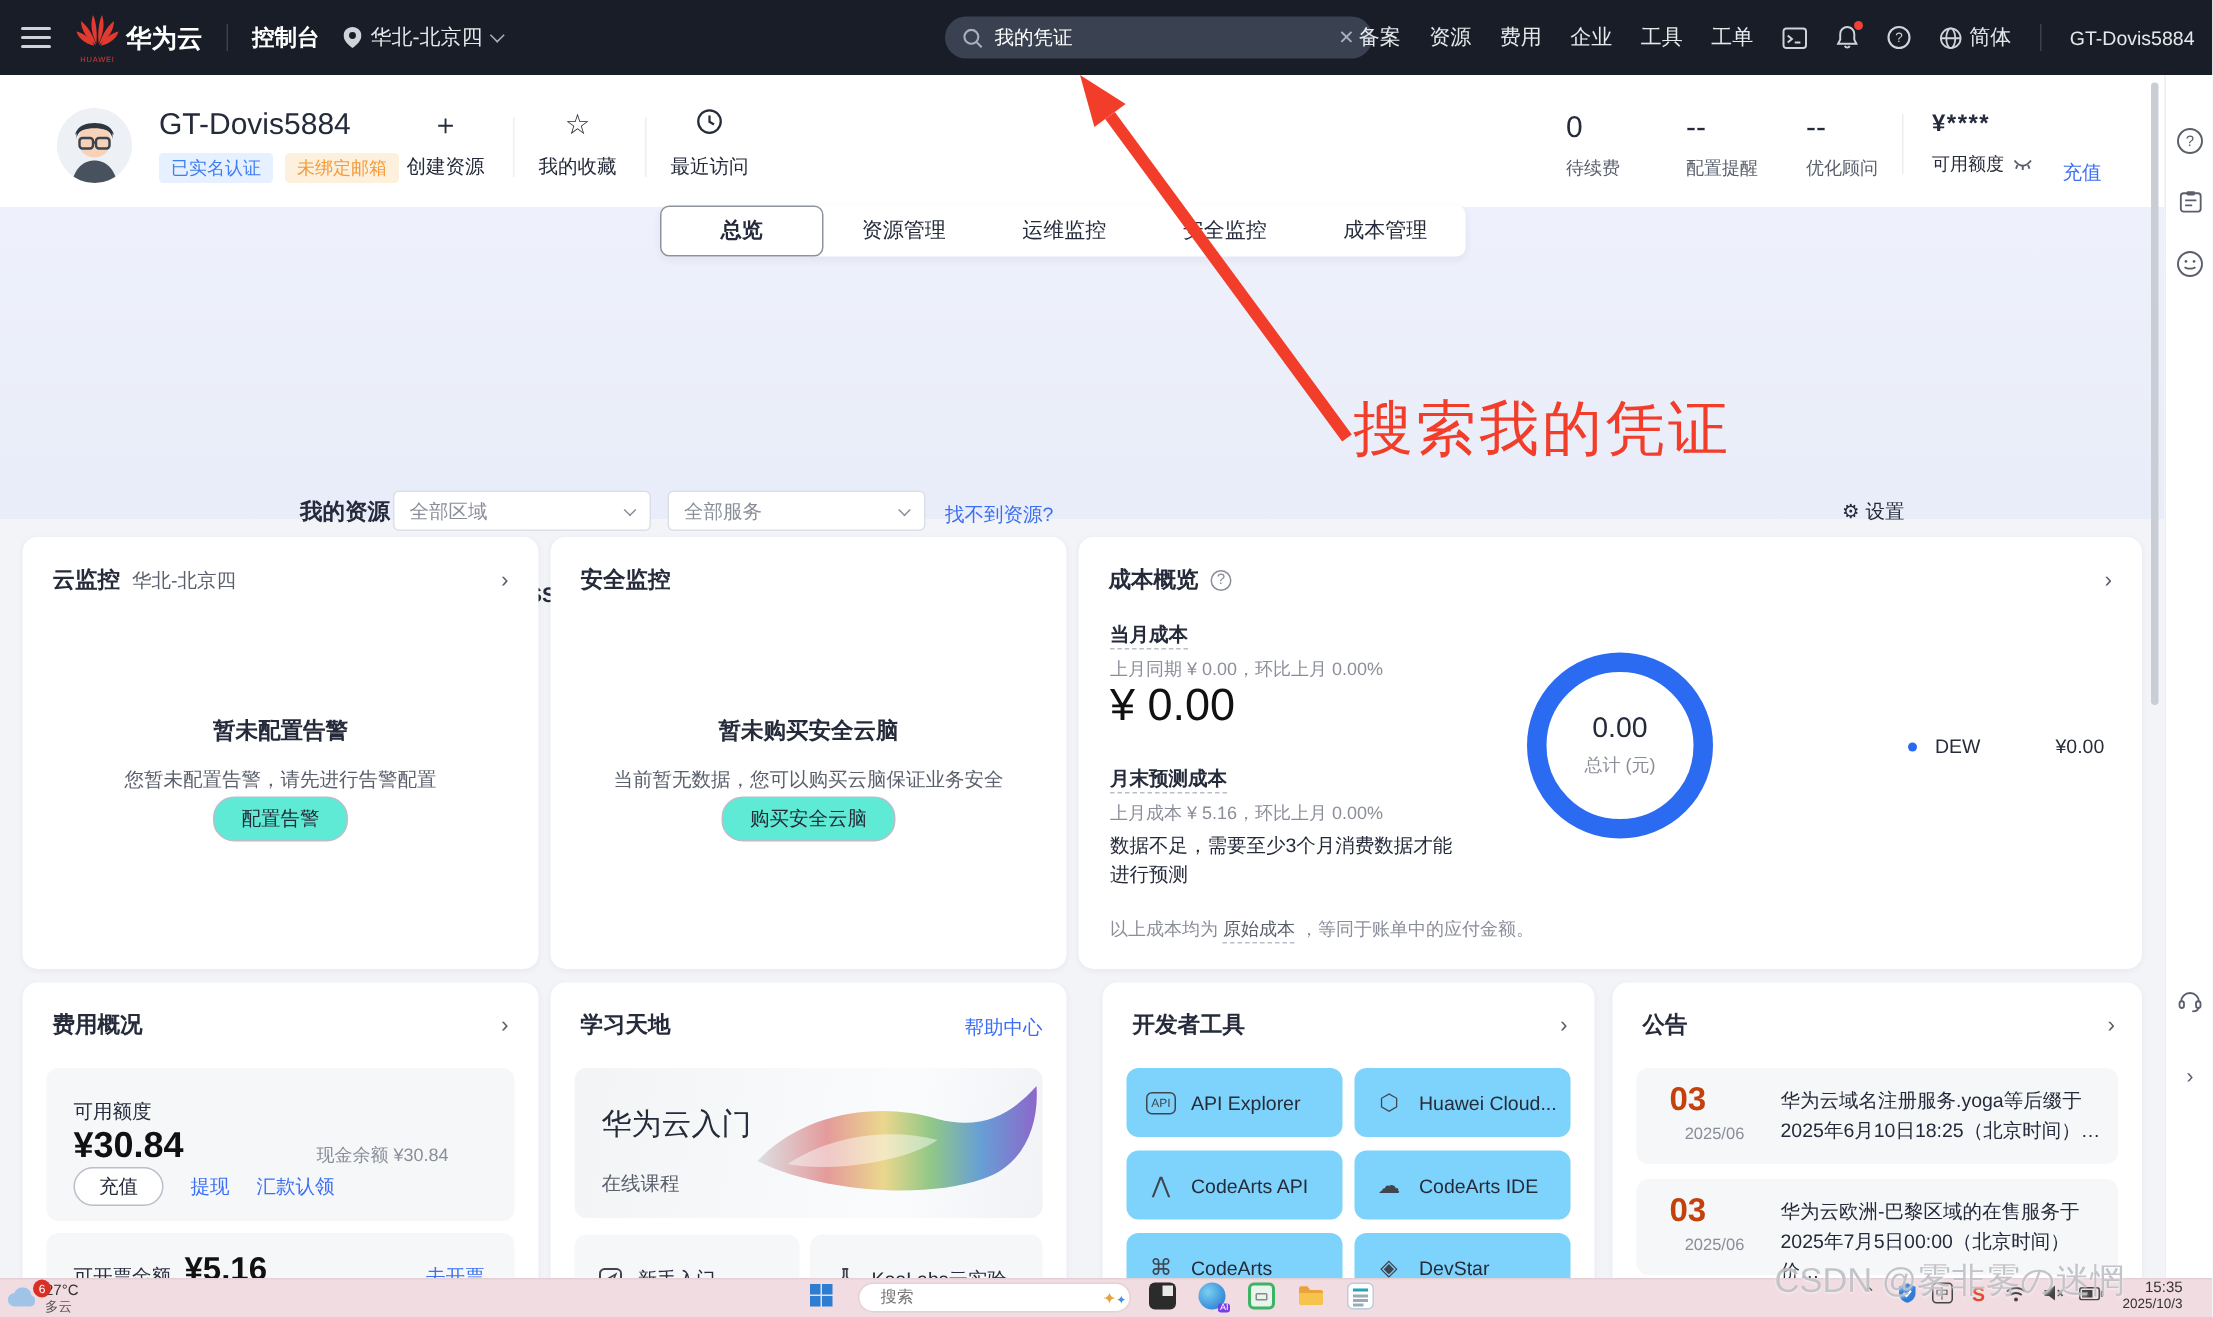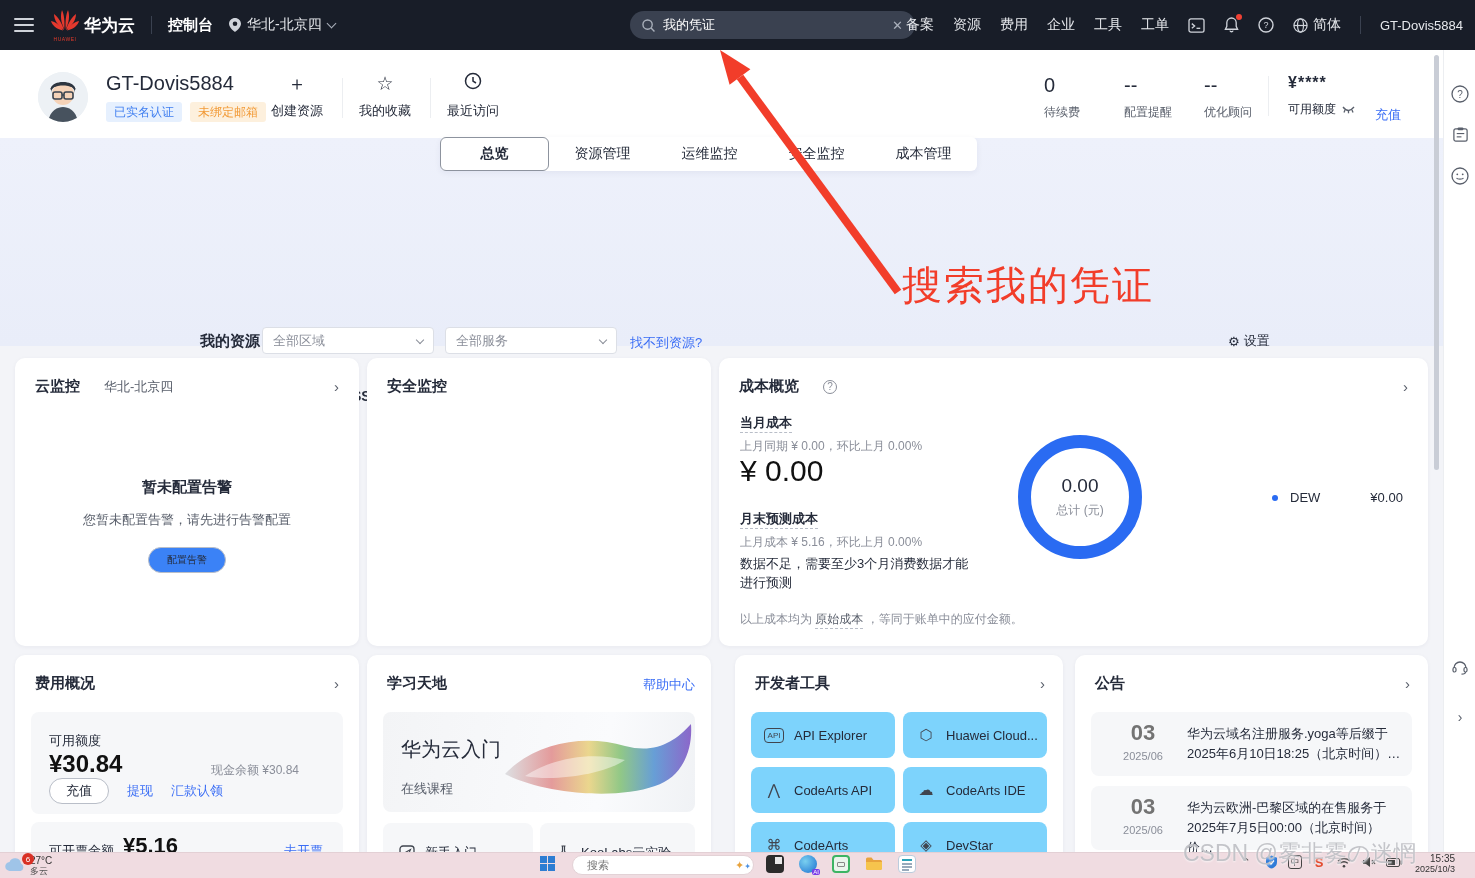--- a/index.html
+++ b/index.html
@@ -60,28 +60,28 @@
   .dd-chev { width:6px; height:6px; border-right:1.5px solid #8a8e99; border-bottom:1.5px solid #8a8e99; transform:rotate(45deg); margin-top:-2px; }
   .res-link { position:absolute; left:630px; top:196px; font-size:13px; color:#3b6ef5; cursor:pointer; }
   .res-settings { position:absolute; left:1228px; top:194px; font-size:13px; color:#252b3a; display:flex; align-items:center; gap:4px; cursor:pointer; }
   .hss-icon { position:absolute; left:192px; top:252px; width:42px; height:42px; border-radius:10px; background:#3370ff; display:flex; align-items:center; justify-content:center; cursor:pointer; }
   .hss-name { position:absolute; left:254px; top:250px; font-size:14px; font-weight:bold; color:#252b3a; }
   .hss-count { position:absolute; left:254px; top:271px; font-size:22px; color:#252b3a; cursor:pointer; }
   .hss-unit { position:absolute; left:276px; top:281px; font-size:12px; color:#8a8e99; }
 
   
   .card { position:absolute; background:#fff; border-radius:10px; box-shadow:0 1px 4px rgba(30,40,80,.05); }
-  .card-title { position:absolute; left:20px; top:19px; font-size:15px; font-weight:bold; color:#252b3a; display:flex; align-items:center; gap:24px; }
+  .card-title { position:absolute; left:20px; top:19px; font-size:15px; font-weight:bold; color:#252b3a; display:flex; align-items:center; gap:8px; }
   .card-sub { font-size:13px; font-weight:normal; color:#595f6b; }
   .card-chev { position:absolute; top:20px; font-size:15px; color:#595f6b; cursor:pointer; }
   .qmark { width:14px; height:14px; border:1px solid #8a8e99; border-radius:50%; font-size:10px; color:#8a8e99; display:flex; align-items:center; justify-content:center; font-weight:normal; cursor:pointer; }
   .empty { position:absolute; left:0; right:0; top:120px; text-align:center; }
   .empty .et { font-size:15px; font-weight:bold; color:#252b3a; }
   .empty .ed { font-size:13px; color:#595f6b; margin-top:14px; }
-  .pill-btn { display:inline-block; margin-top:18px; padding:5px 18px; border:1px solid #b9bec8; border-radius:14px; font-size:10px; color:#252b3a; background:#3b82f6; cursor:pointer; }
+  .pill-btn { display:inline-block; margin-top:2px; padding:5px 18px; border:1px solid #b9bec8; border-radius:14px; font-size:13px; color:#252b3a; background:#5eead4; cursor:pointer; }
 
   .dash-u { border-bottom:1px dashed #b9bec8; padding-bottom:2px; }
   .cost-lbl { position:absolute; left:21px; font-size:13px; font-weight:bold; color:#252b3a; }
   .cost-cmp { position:absolute; left:21px; font-size:12px; color:#8a8e99; }
   .cost-big { position:absolute; left:21px; font-size:30px; color:#111; }
   .cost-note2 { position:absolute; left:21px; width:240px; font-size:13px; color:#252b3a; line-height:19px; }
   .cost-footnote { position:absolute; left:21px; top:253px; font-size:12px; color:#8a8e99; }
   .donut { position:absolute; left:299px; top:77px; width:124px; height:124px; border:13px solid #2a6bf2; border-radius:50%; display:flex; flex-direction:column; align-items:center; justify-content:center; }
   .donut .dv { font-size:19px; color:#252b3a; }
   .donut .dl { font-size:12px; color:#8a8e99; margin-top:5px; }
@@ -102,21 +102,21 @@
 
   .learn-banner { position:absolute; left:16px; top:57px; width:312px; height:100px; border-radius:8px; background:linear-gradient(100deg,#f3f4f6 0%,#fafbfd 70%,#f0f2f5 100%); overflow:hidden; }
   .lb-title { position:absolute; left:18px; top:24px; font-size:20px; color:#252b3a; }
   .lb-sub { position:absolute; left:18px; top:68px; font-size:13px; color:#595f6b; }
   .learn-btn { position:absolute; top:168px; height:60px; background:#f6f7f9; border-radius:8px; display:flex; align-items:center; padding-left:16px; gap:10px; font-size:13px; color:#252b3a; cursor:pointer; }
 
   .tool-item { position:absolute; width:144px; height:46px; background:#7dd3fc; border-radius:8px; display:flex; align-items:center; padding-left:13px; gap:10px; font-size:13px; color:#252b3a; cursor:pointer; }
   .tool-ico { font-size:15px; color:#40454f; width:20px; text-align:center; }
 
   .ann-item { position:absolute; left:16px; width:321px; height:64px; background:#f6f7f9; border-radius:8px; cursor:pointer; }
-  .ann-day { position:absolute; left:22px; top:8px; width:60px; text-align:center; font-size:22px; font-weight:bold; color:#737373; }
+  .ann-day { position:absolute; left:22px; top:8px; width:60px; text-align:left; font-size:22px; font-weight:bold; color:#c2410c; }
   .ann-month { position:absolute; left:22px; top:38px; width:60px; text-align:center; font-size:11px; color:#8a8e99; }
   .ann-text { position:absolute; left:96px; top:12px; width:218px; font-size:13px; color:#252b3a; line-height:20px; }
 
   
   .side-toolbar { position:absolute; left:1443px; top:50px; width:32px; height:828px; background:#fff; border-left:1px solid #eceef1; z-index:8; }
   .side-ico { position:absolute; left:7px; width:18px; height:18px; color:#595f6b; display:flex; align-items:center; justify-content:center; cursor:pointer; }
   .scroll-thumb { position:absolute; left:1434px; top:55px; width:5px; height:415px; background:#c9cdd6; border-radius:3px; z-index:8; cursor:pointer; }
 
   
   .ann-arrow { position:absolute; left:600px; top:30px; width:420px; height:290px; z-index:40; pointer-events:none; }
@@ -347,20 +347,25 @@
       <div class="et">暂未配置告警</div>
       <div class="ed">您暂未配置告警，请先进行告警配置</div>
       <span class="pill-btn">配置告警</span>
     </div>
   </div>
 
   <div class="card" style="left:367px; top:358px; width:344px; height:288px;">
     <div class="card-title">
         <span>安全监控</span>
       </div>
+    <div class="empty">
+      <div class="et">暂未购买安全云脑</div>
+      <div class="ed">当前暂无数据，您可以购买云脑保证业务安全</div>
+      <span class="pill-btn">购买安全云脑</span>
+    </div>
   </div>
 
   <div class="card" style="left:719px; top:358px; width:709px; height:288px;">
     <div class="card-title">
       <span>成本概览</span>
       <span class="qmark">?</span>
     </div>
     <span class="card-chev" style="right:20px;">›</span>
 
     <div class="cost-lbl" style="top:56px;"><span class="dash-u">当月成本</span></div>

